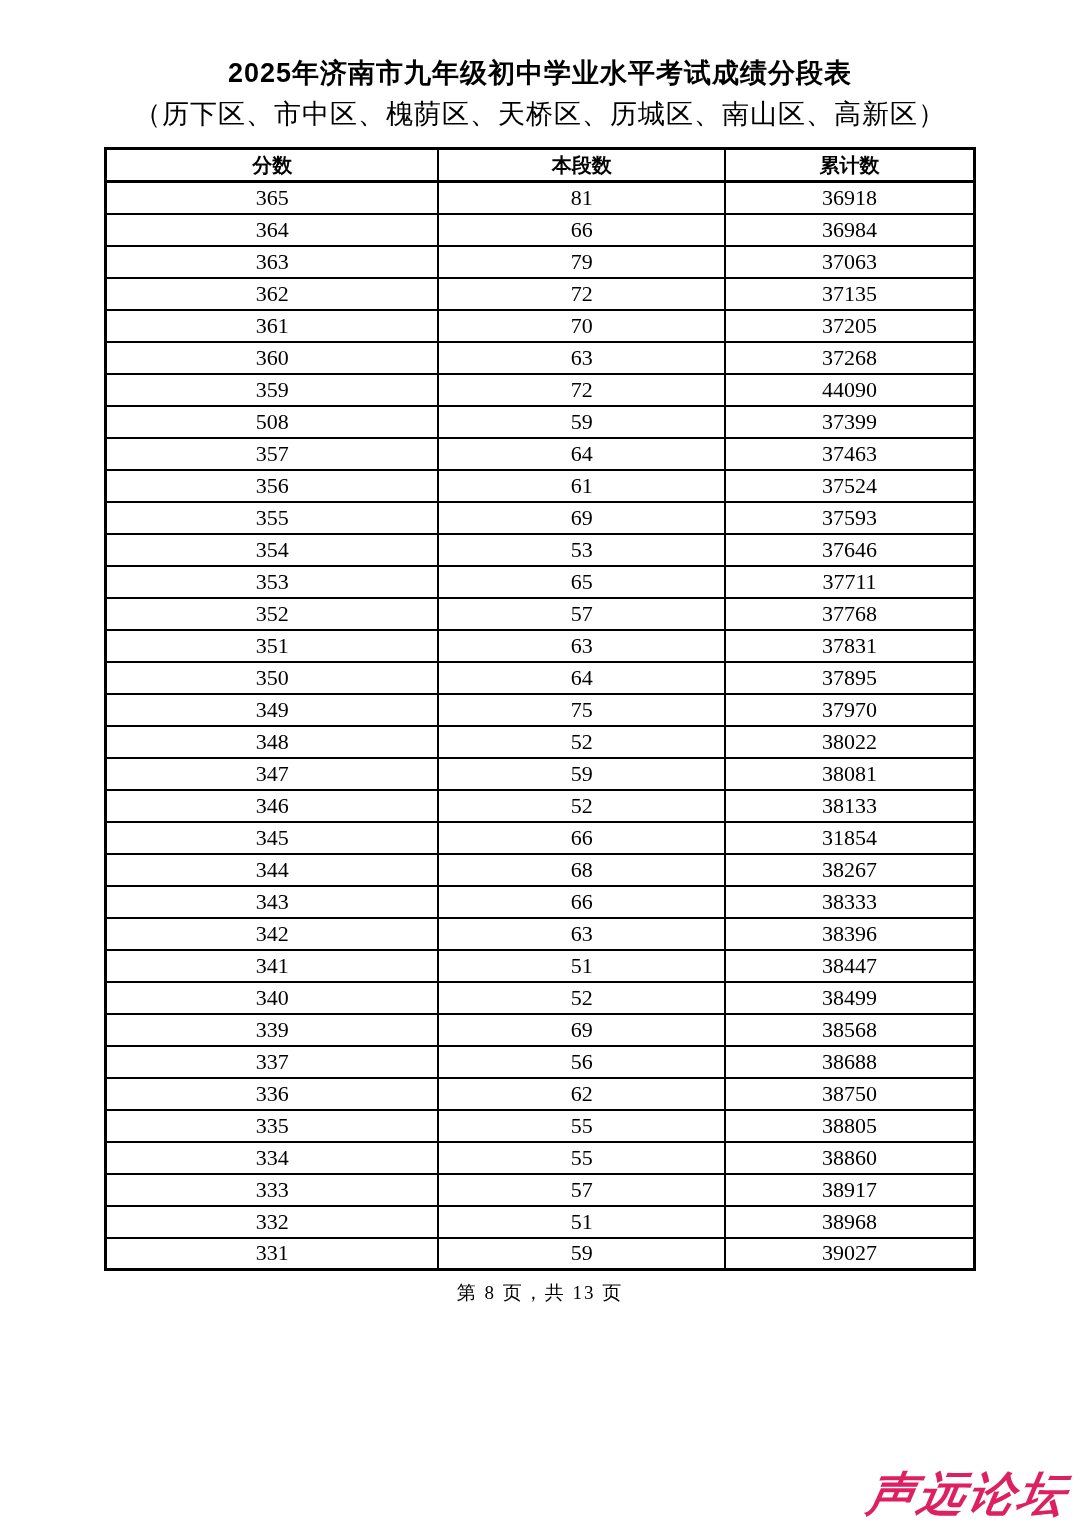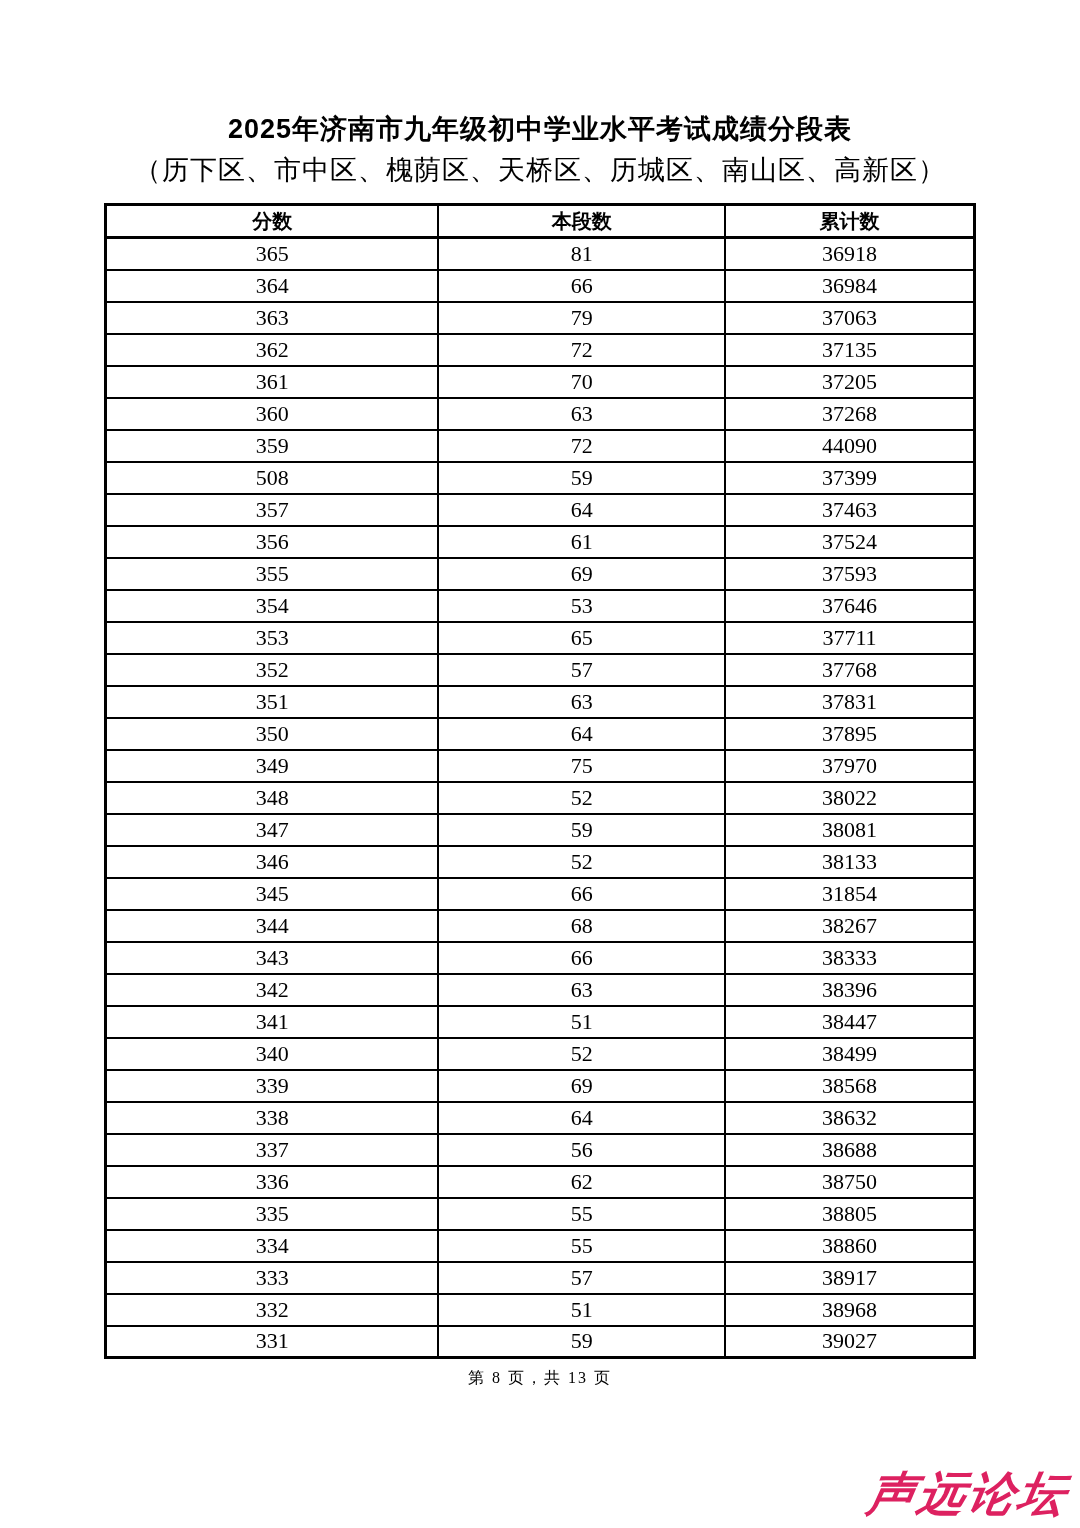--- a/index.html
+++ b/index.html
@@ -8,21 +8,21 @@
     width: 1080px;
     height: 1528px;
     position: relative;
     font-family: "Liberation Sans", sans-serif;
     color: #000;
     overflow: hidden;
   }
   .page {
     width: 100%;
     height: 100%;
-    padding-top: 112px;
+    padding-top: 56px;
     position: relative;
   }
   .doc-title {
     text-align: center;
     font-size: 27px;
     font-weight: bold;
     line-height: 34px;
     letter-spacing: 1px;
   }
   .doc-subtitle {
@@ -57,21 +57,21 @@
     border: 2px solid #000;
     height: 32px;
     font-size: 22px;
     text-align: center;
     vertical-align: middle;
     font-family: "Liberation Serif", "DejaVu Serif", serif;
   }
   .page-footer {
     text-align: center;
     margin-top: 9px;
-    font-size: 16px;
+    font-size: 19px;
     font-family: "Liberation Serif", "DejaVu Serif", serif;
     letter-spacing: 2px;
   }
   .watermark {
     position: absolute;
     right: 12px;
     bottom: 2px;
     font-size: 47px;
     font-weight: 900;
     font-style: italic;
@@ -233,25 +233,20 @@
           <td>340</td>
           <td>52</td>
           <td>38499</td>
         </tr>
         <tr>
           <td>339</td>
           <td>69</td>
           <td>38568</td>
         </tr>
         <tr>
-          <td>338</td>
-          <td>64</td>
-          <td>38632</td>
-        </tr>
-        <tr>
           <td>337</td>
           <td>56</td>
           <td>38688</td>
         </tr>
         <tr>
           <td>336</td>
           <td>62</td>
           <td>38750</td>
         </tr>
         <tr>

